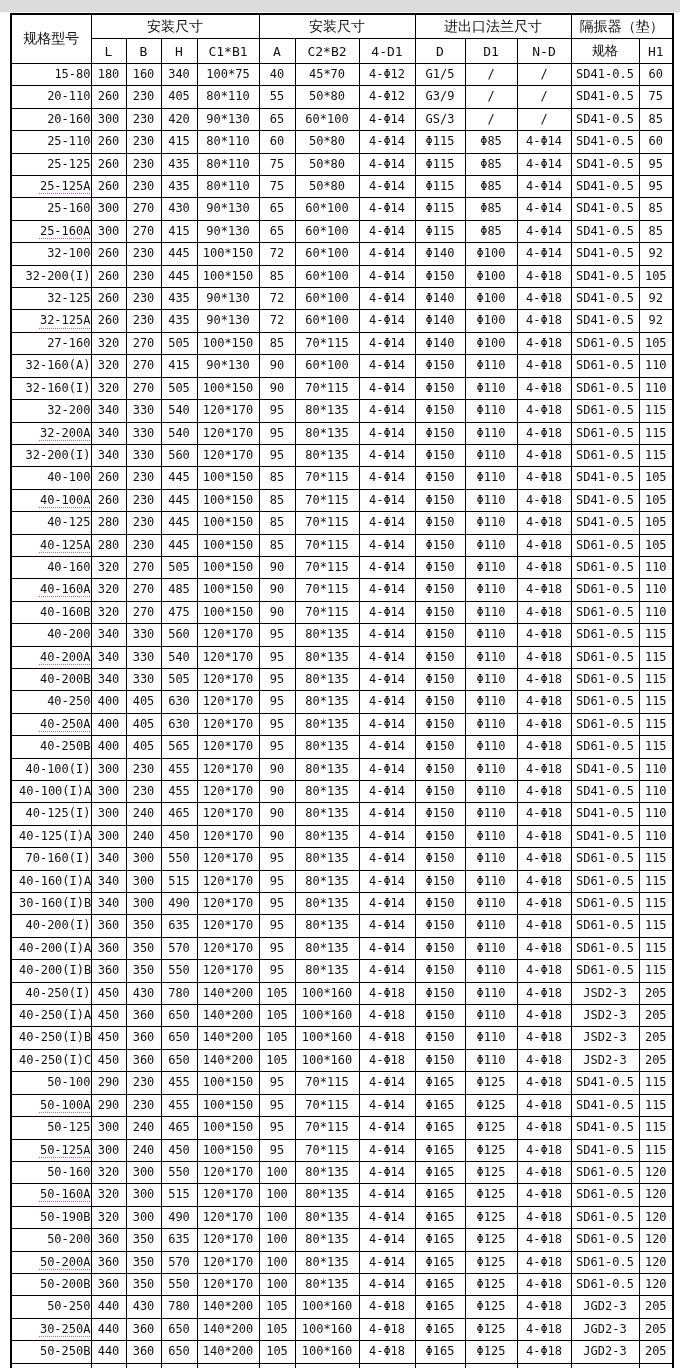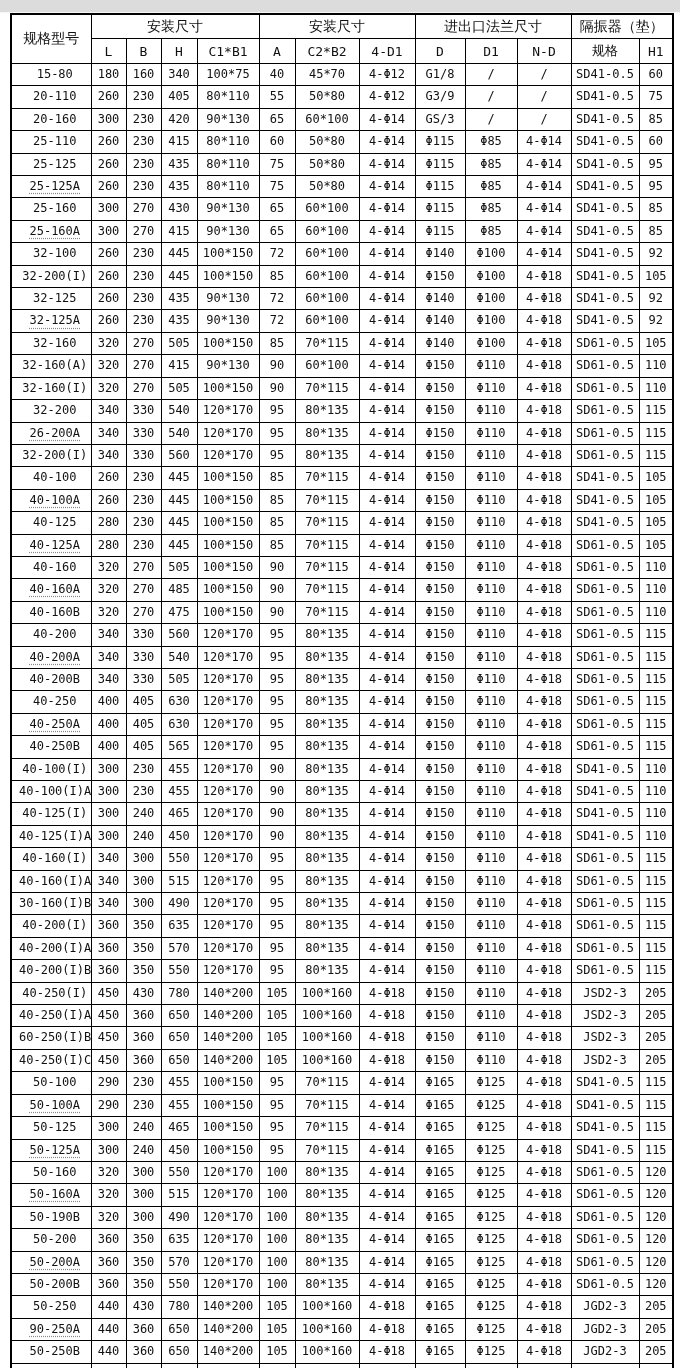--- a/index.html
+++ b/index.html
@@ -17,21 +17,21 @@
   .spec th,.spec td{
     border:1px solid #000;
     padding:0;overflow:hidden;white-space:nowrap;
     text-align:center;vertical-align:middle;
   }
   .spec thead th{font-weight:normal;}
   .spec thead tr.grp th{height:23px;font-size:14px;}
   .spec thead tr.sub th{height:24px;font-size:13px;}
   .spec thead th.model-h{font-size:14px;}
   .spec tbody td{height:21.4px;font-size:12px;line-height:21.4px;}
-  .spec tbody td.model{text-align:center;padding-left:7px;}
+  .spec tbody td.model{text-align:right;padding-left:7px;}
   .sq{text-decoration:underline dotted #b36ab3;text-underline-offset:3px;}
 </style>
 </head>
 <body>
 
 <div class="top-strip"></div>
 
 <table class="spec">
   <colgroup>
     <col style="width:80px">
@@ -74,21 +74,21 @@
   <tbody>
       <tr>
         <td class="model">15-80</td>
         <td>180</td>
         <td>160</td>
         <td>340</td>
         <td>100*75</td>
         <td>40</td>
         <td>45*70</td>
         <td>4-Φ12</td>
-        <td>G1/8</td>
+        <td>G1/5</td>
         <td>/</td>
         <td>/</td>
         <td>SD41-0.5</td>
         <td>60</td>
       </tr>
       <tr>
         <td class="model">20-110</td>
         <td>260</td>
         <td>230</td>
         <td>405</td>
@@ -246,21 +246,21 @@
         <td>72</td>
         <td>60*100</td>
         <td>4-Φ14</td>
         <td>Φ140</td>
         <td>Φ100</td>
         <td>4-Φ18</td>
         <td>SD41-0.5</td>
         <td>92</td>
       </tr>
       <tr>
-        <td class="model">32-160</td>
+        <td class="model">27-160</td>
         <td>320</td>
         <td>270</td>
         <td>505</td>
         <td>100*150</td>
         <td>85</td>
         <td>70*115</td>
         <td>4-Φ14</td>
         <td>Φ140</td>
         <td>Φ100</td>
         <td>4-Φ18</td>
@@ -306,21 +306,21 @@
         <td>95</td>
         <td>80*135</td>
         <td>4-Φ14</td>
         <td>Φ150</td>
         <td>Φ110</td>
         <td>4-Φ18</td>
         <td>SD61-0.5</td>
         <td>115</td>
       </tr>
       <tr>
-        <td class="model"><span class="sq">26-200A</span></td>
+        <td class="model"><span class="sq">32-200A</span></td>
         <td>340</td>
         <td>330</td>
         <td>540</td>
         <td>120*170</td>
         <td>95</td>
         <td>80*135</td>
         <td>4-Φ14</td>
         <td>Φ150</td>
         <td>Φ110</td>
         <td>4-Φ18</td>
@@ -591,21 +591,21 @@
         <td>90</td>
         <td>80*135</td>
         <td>4-Φ14</td>
         <td>Φ150</td>
         <td>Φ110</td>
         <td>4-Φ18</td>
         <td>SD41-0.5</td>
         <td>110</td>
       </tr>
       <tr>
-        <td class="model">40-160(I)</td>
+        <td class="model">70-160(I)</td>
         <td>340</td>
         <td>300</td>
         <td>550</td>
         <td>120*170</td>
         <td>95</td>
         <td>80*135</td>
         <td>4-Φ14</td>
         <td>Φ150</td>
         <td>Φ110</td>
         <td>4-Φ18</td>
@@ -711,21 +711,21 @@
         <td>105</td>
         <td>100*160</td>
         <td>4-Φ18</td>
         <td>Φ150</td>
         <td>Φ110</td>
         <td>4-Φ18</td>
         <td>JSD2-3</td>
         <td>205</td>
       </tr>
       <tr>
-        <td class="model">60-250(I)B</td>
+        <td class="model">40-250(I)B</td>
         <td>450</td>
         <td>360</td>
         <td>650</td>
         <td>140*200</td>
         <td>105</td>
         <td>100*160</td>
         <td>4-Φ18</td>
         <td>Φ150</td>
         <td>Φ110</td>
         <td>4-Φ18</td>
@@ -906,21 +906,21 @@
         <td>105</td>
         <td>100*160</td>
         <td>4-Φ18</td>
         <td>Φ165</td>
         <td>Φ125</td>
         <td>4-Φ18</td>
         <td>JGD2-3</td>
         <td>205</td>
       </tr>
       <tr>
-        <td class="model"><span class="sq">90-250A</span></td>
+        <td class="model"><span class="sq">30-250A</span></td>
         <td>440</td>
         <td>360</td>
         <td>650</td>
         <td>140*200</td>
         <td>105</td>
         <td>100*160</td>
         <td>4-Φ18</td>
         <td>Φ165</td>
         <td>Φ125</td>
         <td>4-Φ18</td>

